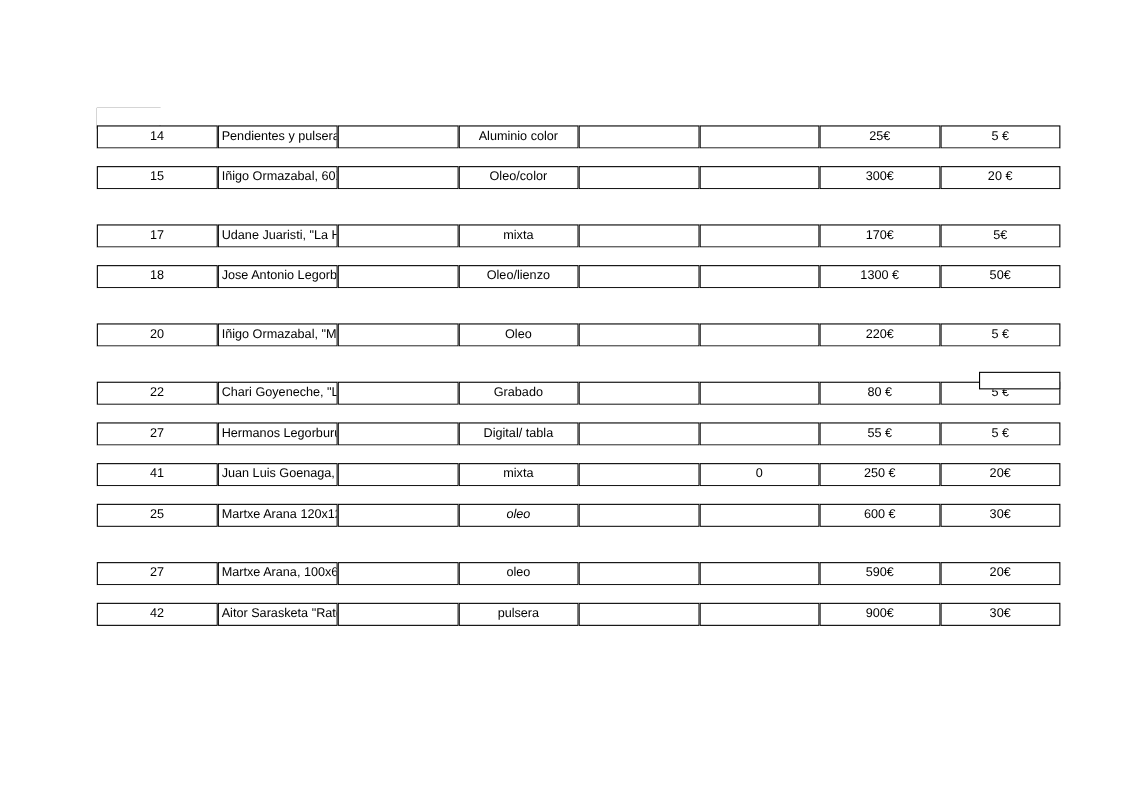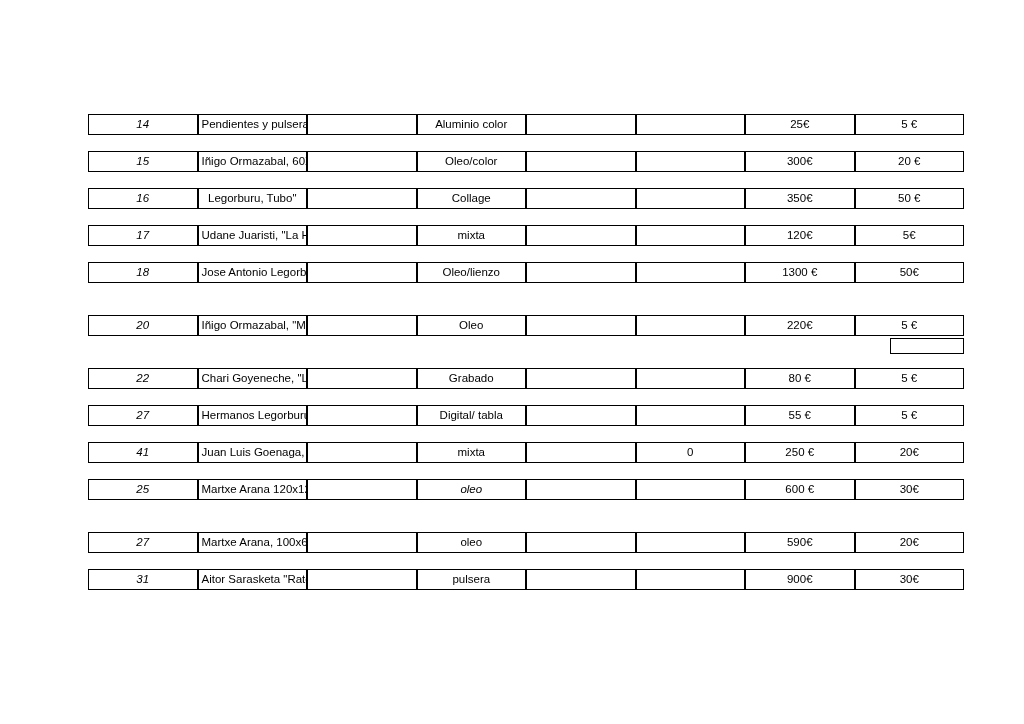--- a/index.html
+++ b/index.html
@@ -45,21 +45,21 @@
     text-align: center;
     background: #ffffff;
     overflow: hidden;
     white-space: nowrap;
   }
   table.grid td.blank {
     border: none;
     height: 16px;
     padding: 0;
   }
-  td.c-num { width: 56px; font-style: italic; }
+  td.c-num { width: 56px; }
   td.c-desc { width: 238px; }
   td.c-gap1 { width: 120px; }
   td.c-tech { width: 114px; }
   td.c-gap2 { width: 114px; }
   td.c-qty { width: 58px; }
   td.c-price { width: 104px; text-align: right; padding-right: 10px; }
   td.c-fee { width: 72px; }
   .italic { font-style: italic; }
   .hdr-stub {
     position: absolute;
@@ -111,40 +111,30 @@
             <td class="c-tech">Oleo/color</td>
             <td class="c-gap2"></td>
             <td class="c-qty"></td>
             <td class="c-price">300€</td>
             <td class="c-fee">20 €</td>
           </tr>
           <tr>
             <td class="blank" colspan="8"></td>
           </tr>
           <tr>
-            <td class="c-num">16</td>
-            <td class="c-desc">Legorburu, Tubo"</td>
-            <td class="c-gap1"></td>
-            <td class="c-tech">Collage</td>
-            <td class="c-gap2"></td>
-            <td class="c-qty"></td>
-            <td class="c-price">350€</td>
-            <td class="c-fee">50 €</td>
-          </tr>
-          <tr>
             <td class="blank" colspan="8"></td>
           </tr>
           <tr>
             <td class="c-num">17</td>
             <td class="c-desc">Udane Juaristi, "La Habana"</td>
             <td class="c-gap1"></td>
             <td class="c-tech">mixta</td>
             <td class="c-gap2"></td>
             <td class="c-qty"></td>
-            <td class="c-price">120€</td>
+            <td class="c-price">170€</td>
             <td class="c-fee">5€</td>
           </tr>
           <tr>
             <td class="blank" colspan="8"></td>
           </tr>
           <tr>
             <td class="c-num">18</td>
             <td class="c-desc">Jose Antonio Legorburu 70x70, Jardín</td>
             <td class="c-gap1"></td>
             <td class="c-tech">Oleo/lienzo</td>
@@ -237,21 +227,21 @@
             <td class="c-tech">oleo</td>
             <td class="c-gap2"></td>
             <td class="c-qty"></td>
             <td class="c-price">590€</td>
             <td class="c-fee">20€</td>
           </tr>
           <tr>
             <td class="blank" colspan="8"></td>
           </tr>
           <tr>
-            <td class="c-num">31</td>
+            <td class="c-num">42</td>
             <td class="c-desc">Aitor Sarasketa "Ratón " 80x60</td>
             <td class="c-gap1"></td>
             <td class="c-tech">pulsera</td>
             <td class="c-gap2"></td>
             <td class="c-qty"></td>
             <td class="c-price">900€</td>
             <td class="c-fee">30€</td>
           </tr>
         </tbody>
     </table>

